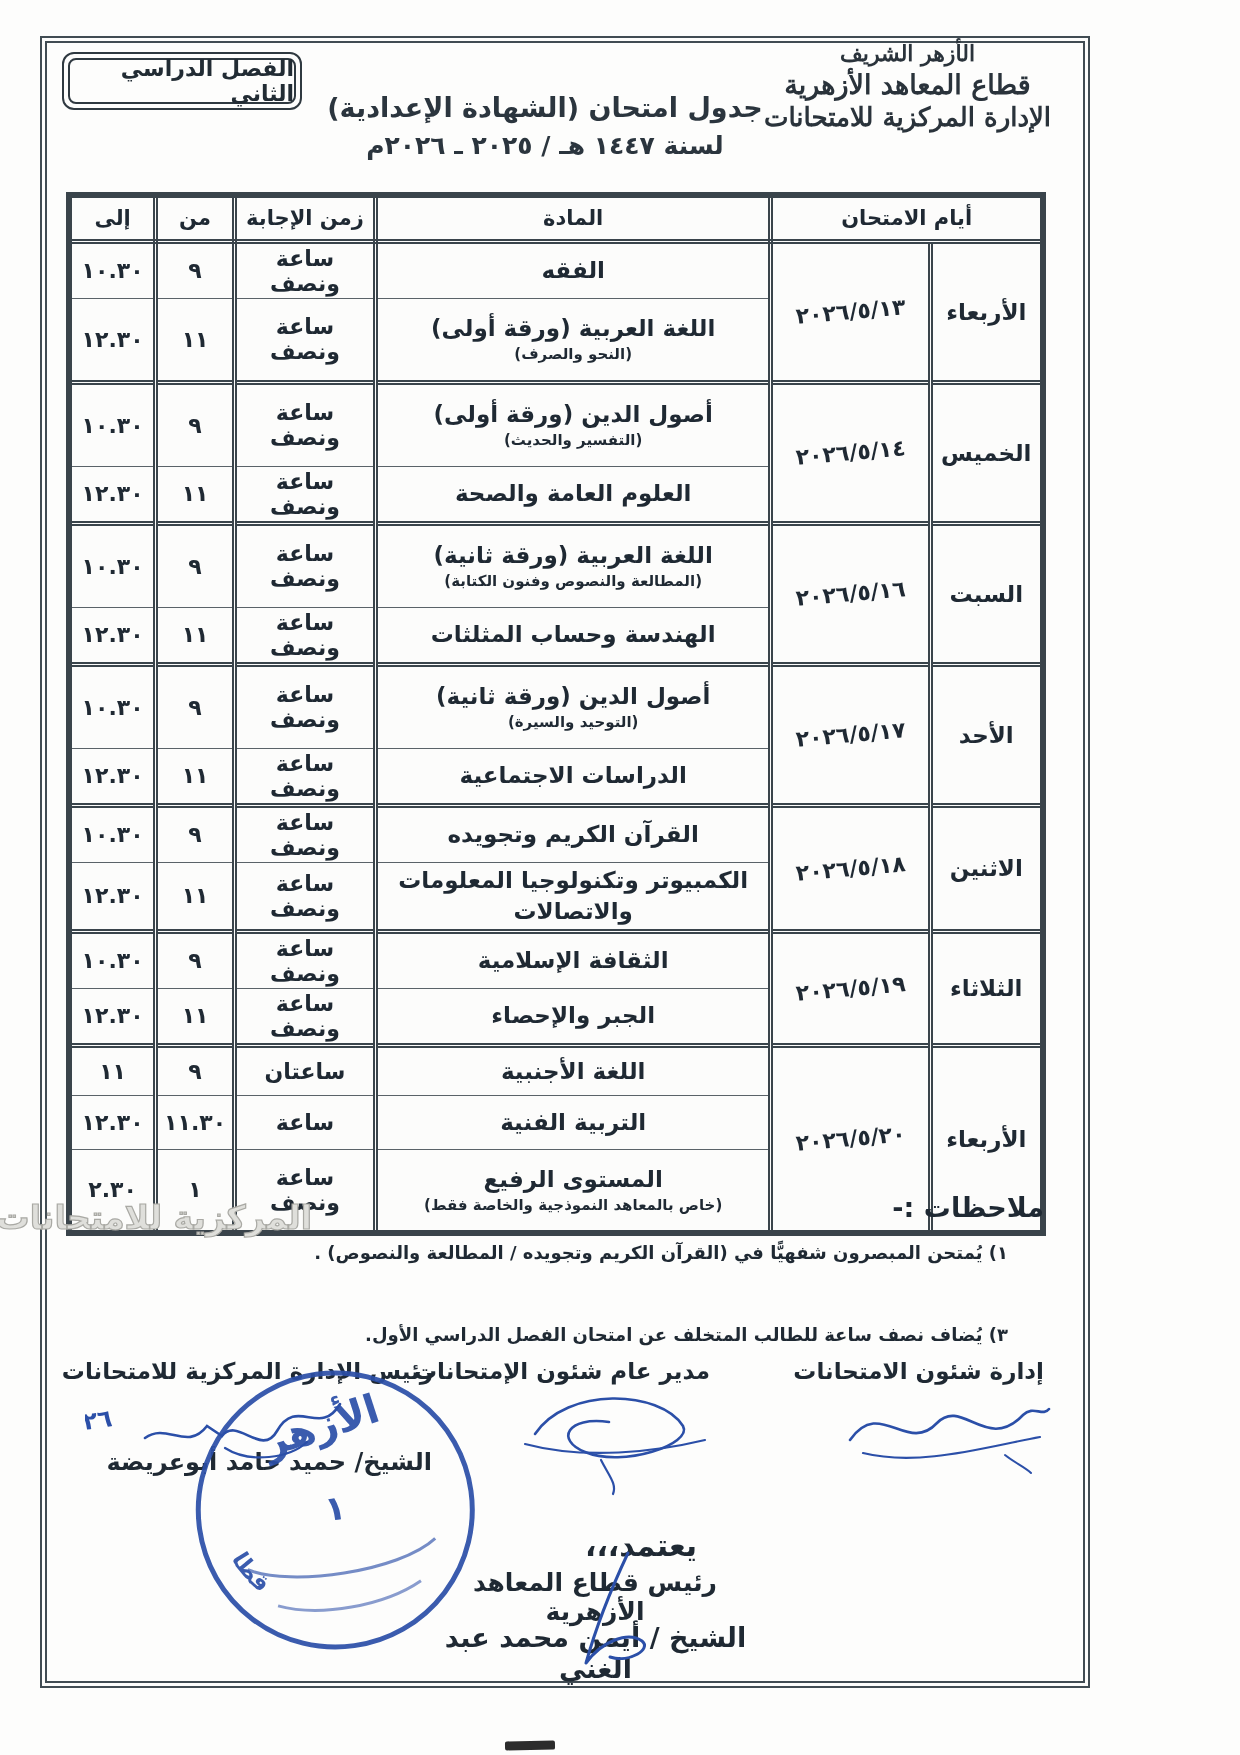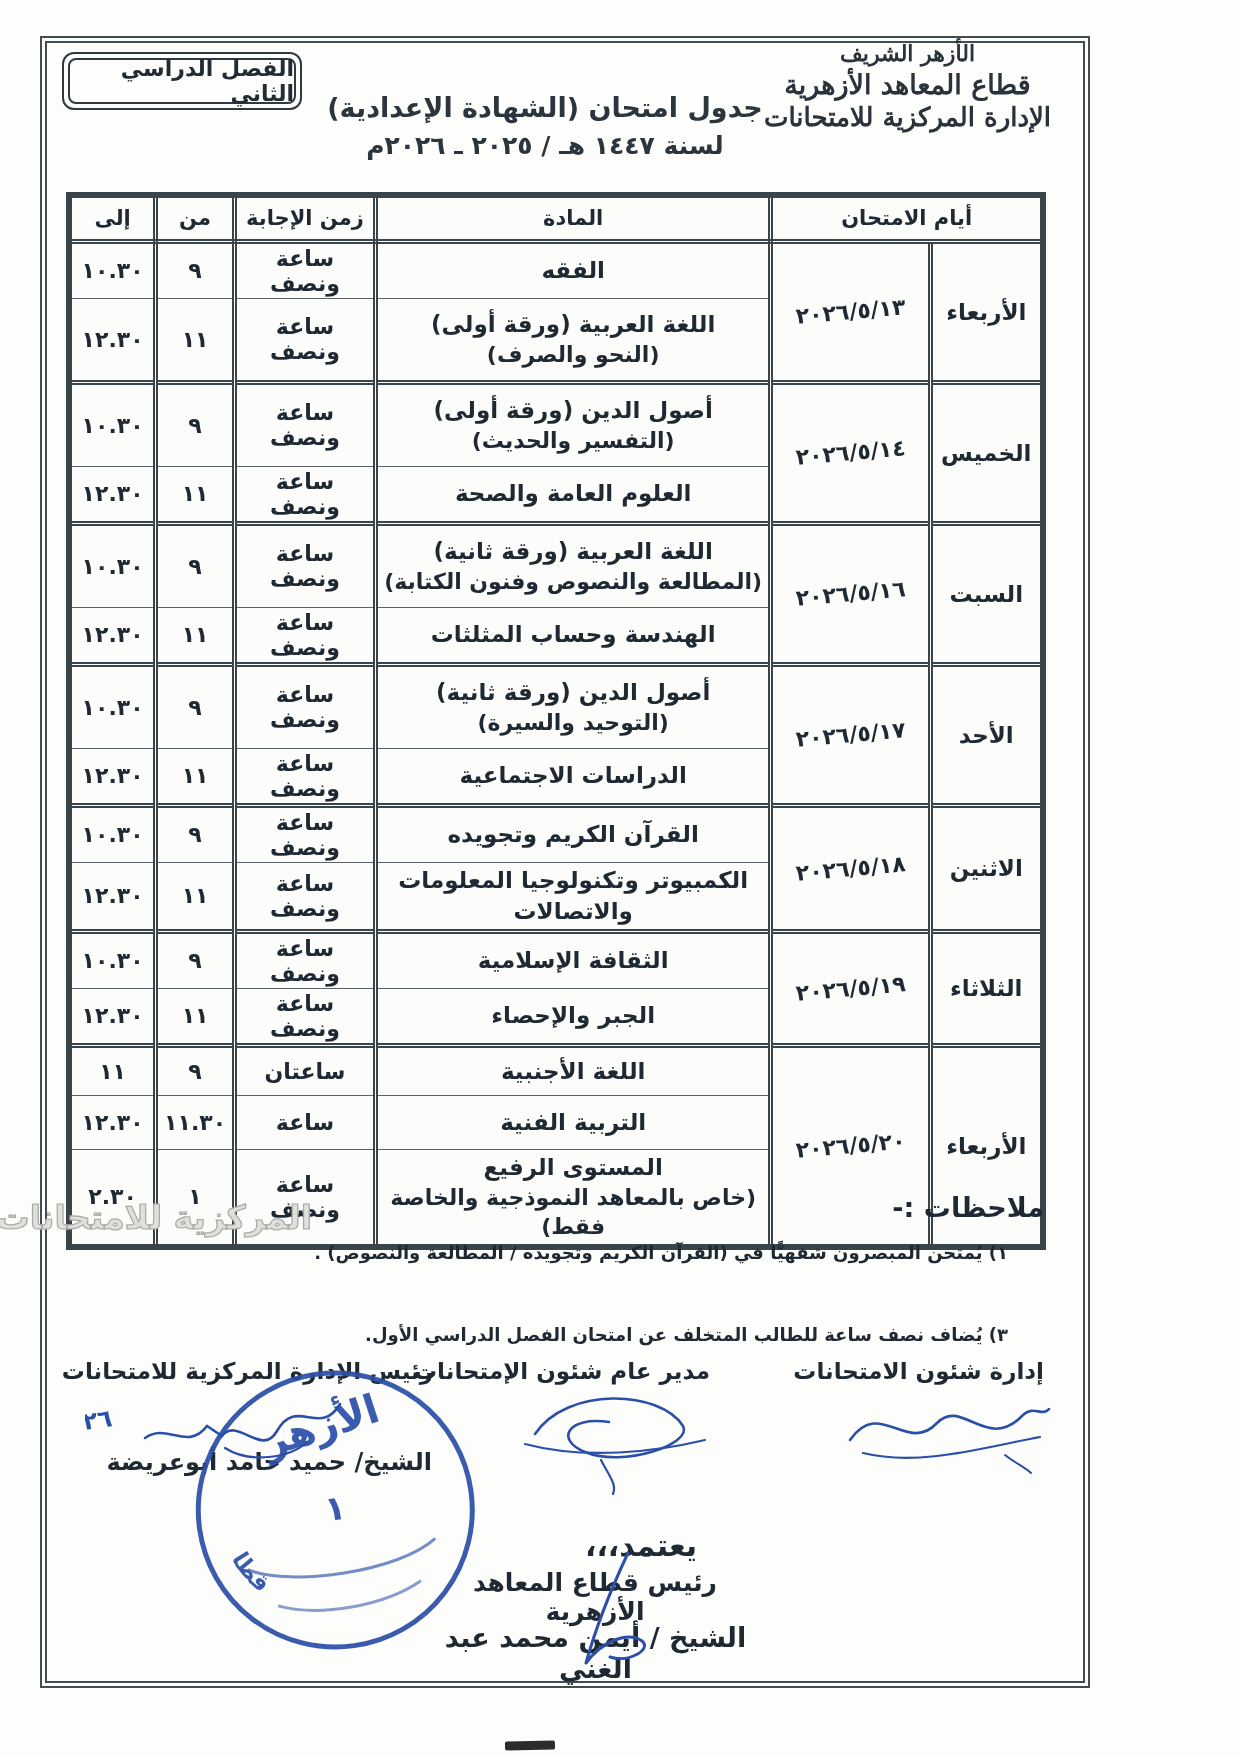--- a/index.html
+++ b/index.html
@@ -55,21 +55,21 @@
     border-left: 5px double #3a444b; border-right: 5px double #3a444b;
     border-top: 1px solid #5a6268; border-bottom: 1px solid #5a6268;
     text-align: center; vertical-align: middle;
     font-weight: bold; padding: 2px 4px; color: #1f2933;
   }
   .schedule th { border: 5px double #3a444b; font-size: 21px; height: 46px; }
   tr.grp > td { border-top: 5px double #3a444b; }
   .day-cell  { font-size: 23px; }
   .date-cell { font-size: 22px; transform: rotate(-5deg); letter-spacing: 1px; }
   .subj      { font-size: 23px; line-height: 1.35; }
-  .subj .l2  { font-size: 22px; text-align: center; }
+  .subj .l2  { font-size: 15px; text-align: center; }
   .subj .l2:empty { display: none; }
   .dur  { font-size: 22px; }
   .num  { font-size: 22px; letter-spacing: 1px; }
   tr.h44 > td { height: 44px; }
   tr.h50 > td { height: 50px; }
   tr.h52 > td { height: 52px; }
   tr.h54 > td { height: 54px; }
   tr.h84 > td { height: 84px; }
   
   .watermark {

